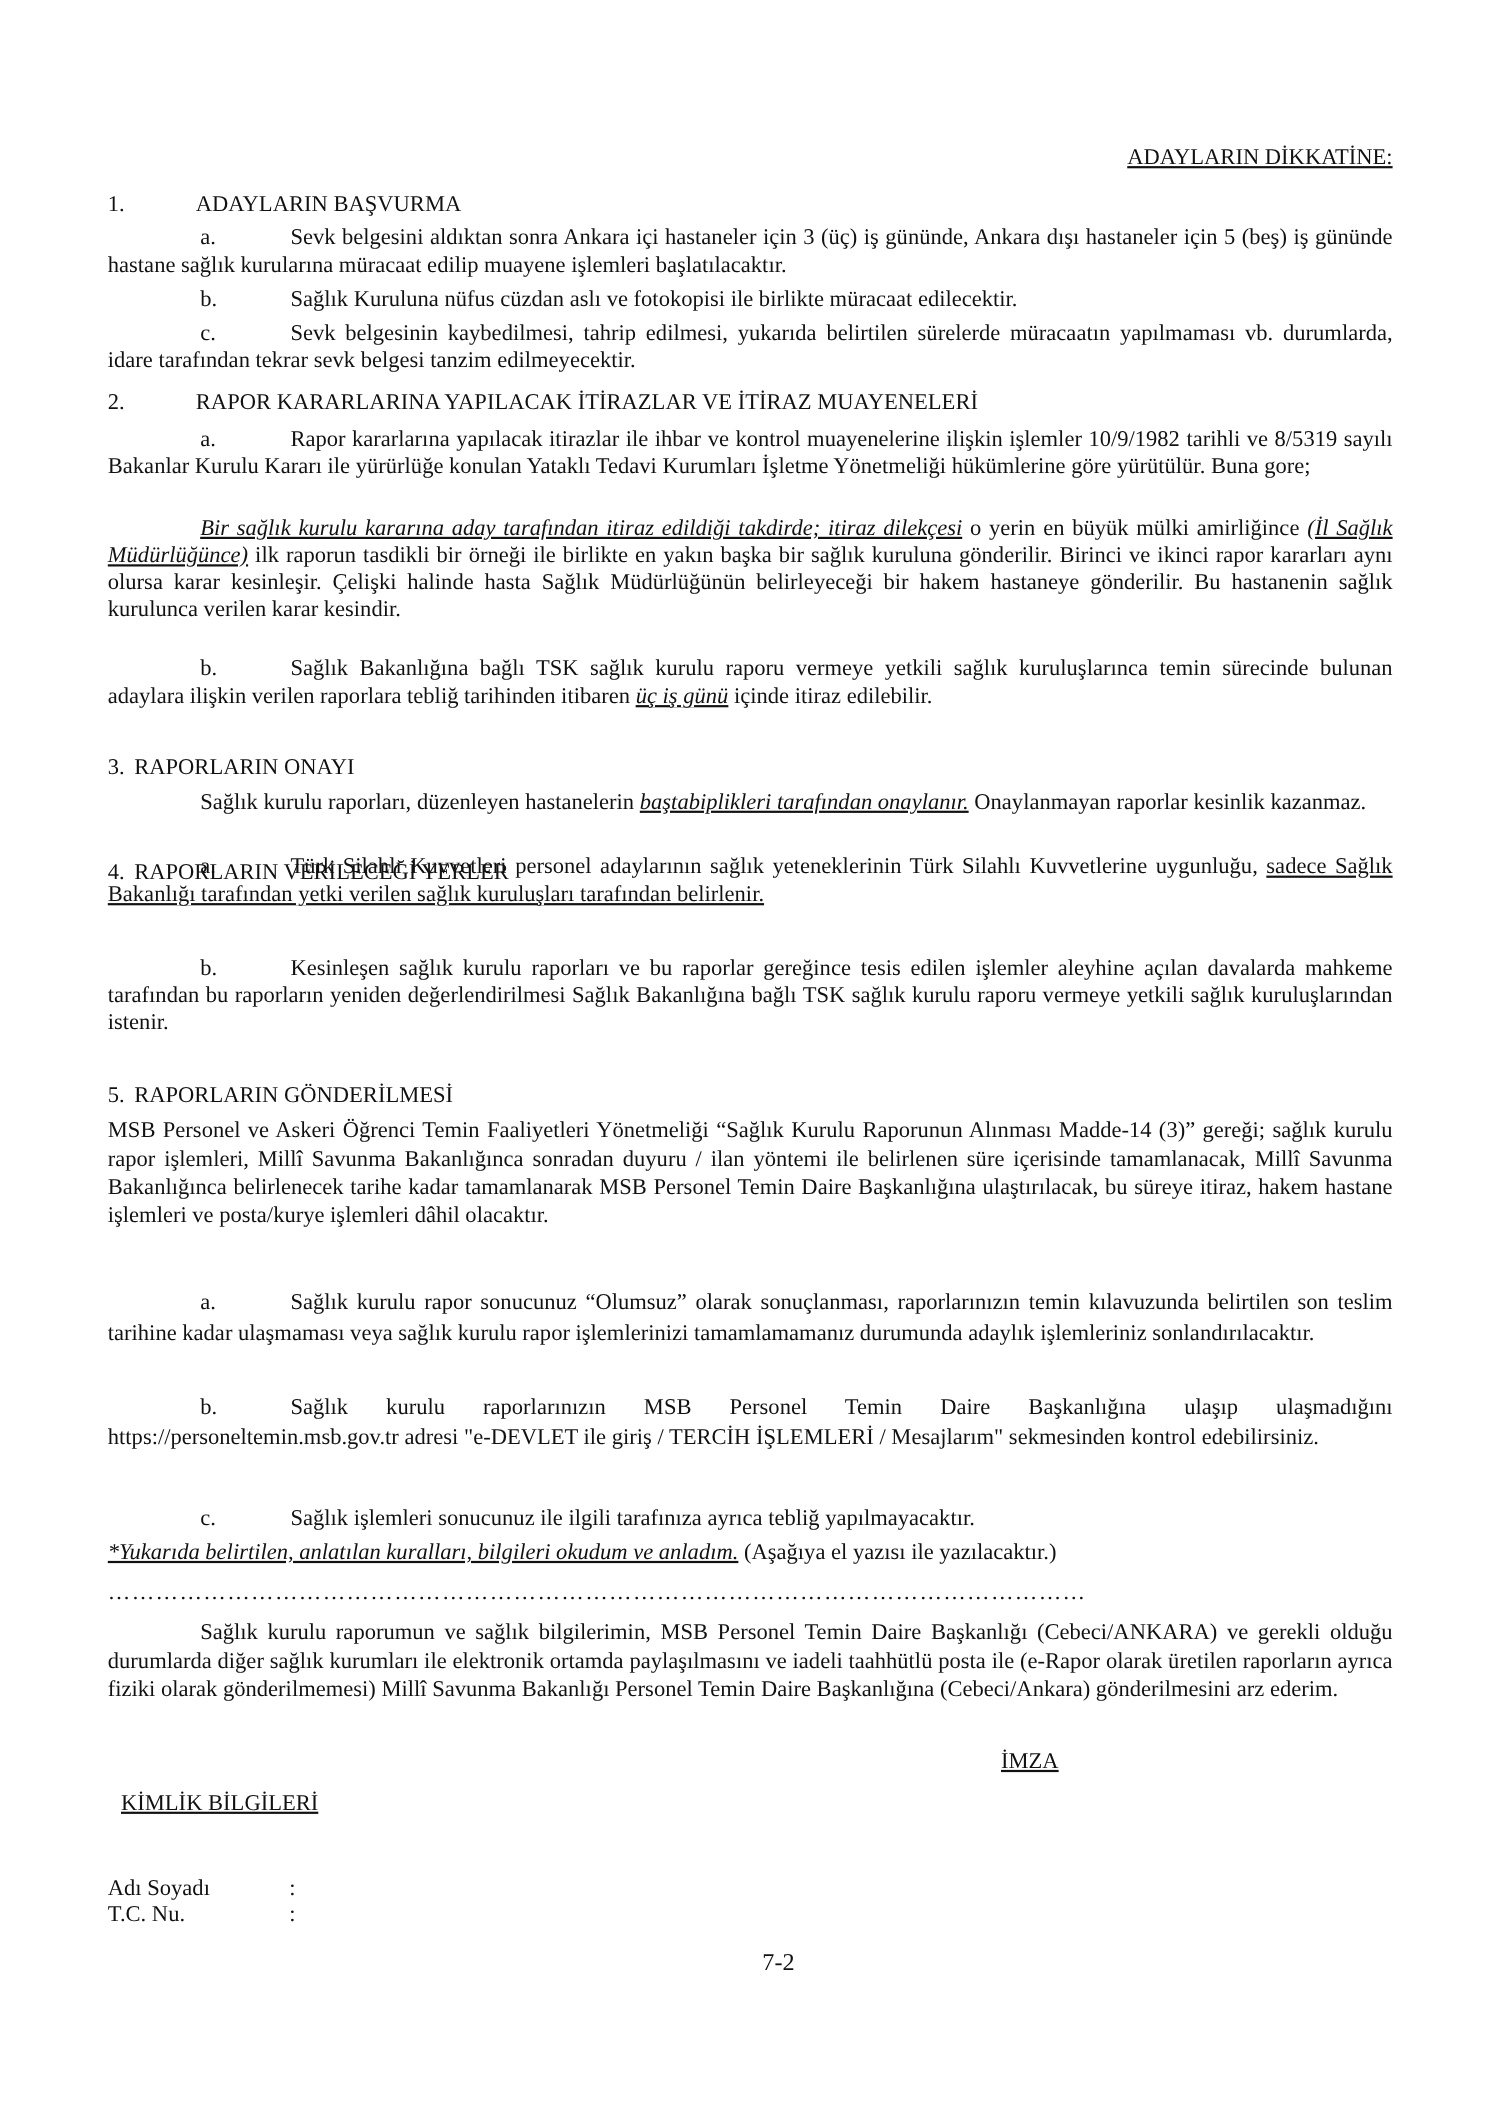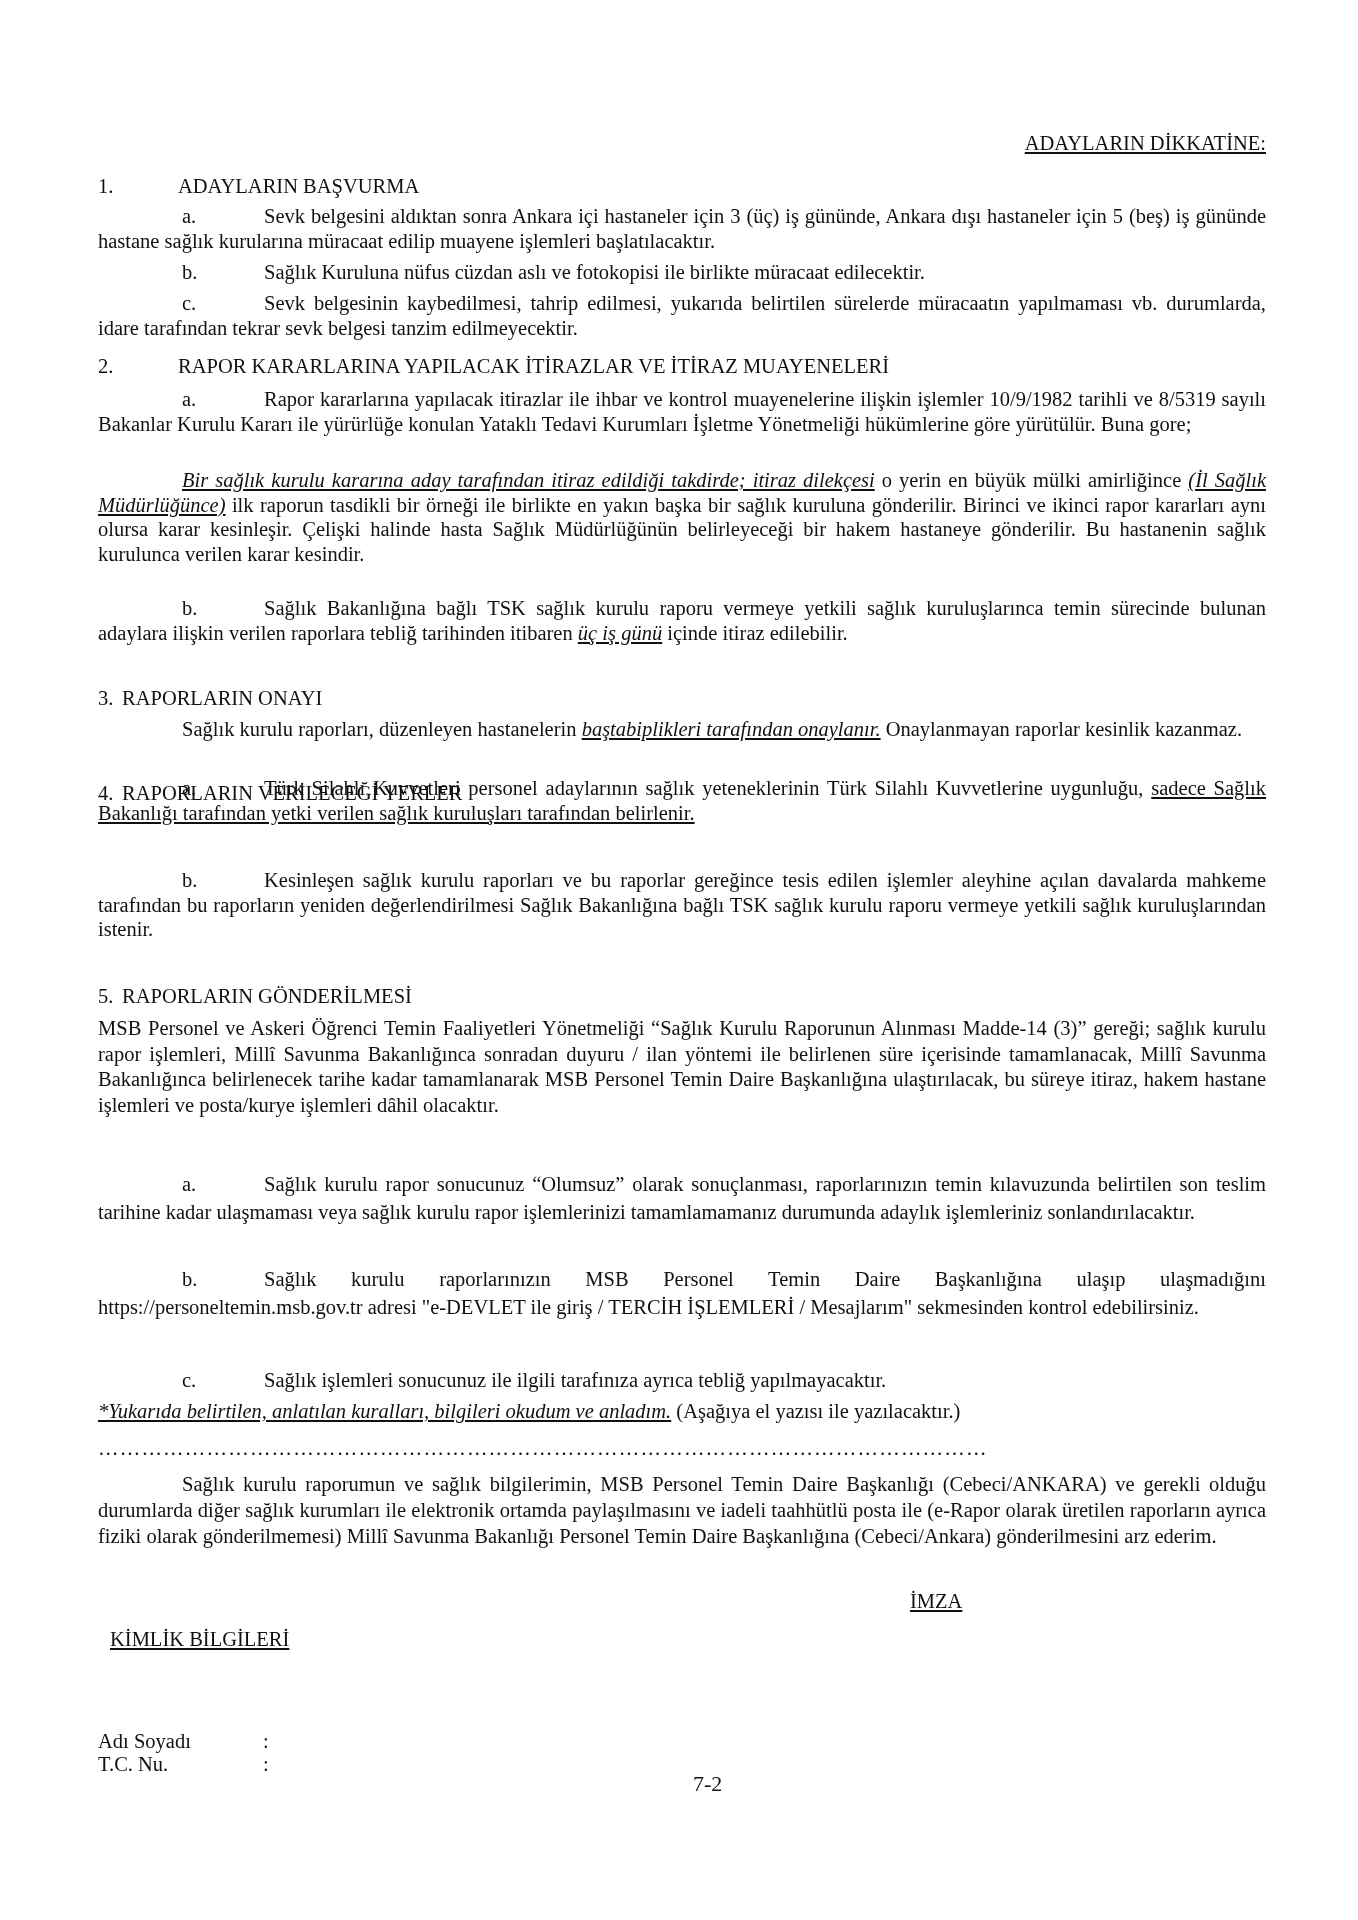--- a/index.html
+++ b/index.html
@@ -23,21 +23,21 @@
   .num { display: inline-block; width: 80px; }
   .snum { display: inline-block; width: 24px; }
   .pi { text-indent: 84px; }
   .hd { white-space: nowrap; }
   .dots { letter-spacing: 1.2px; white-space: nowrap; overflow: hidden; }
   .sig { position: absolute; left: 812px; top: 1570px; margin-top: 17px; }
   .sig span { text-decoration: underline; }
   .kimlik { position: absolute; left: 12px; top: 1627px; }
   .kimlik span { text-decoration: underline; }
   .field { position: absolute; left: 0; white-space: nowrap; }
-  .field .fl { display: inline-block; width: 165px; margin-top: 24px; }
+  .field .fl { display: inline-block; width: 165px; }
   .pagenum { position: absolute; left: 565px; top: 1772px; font-size: 22px; margin-left: 30px; }
 </style>
 </head>
 <body>
 
 <div class="page">
 
   <div class="title">
     <span>ADAYLARIN DİKKATİNE:</span>
   </div>

